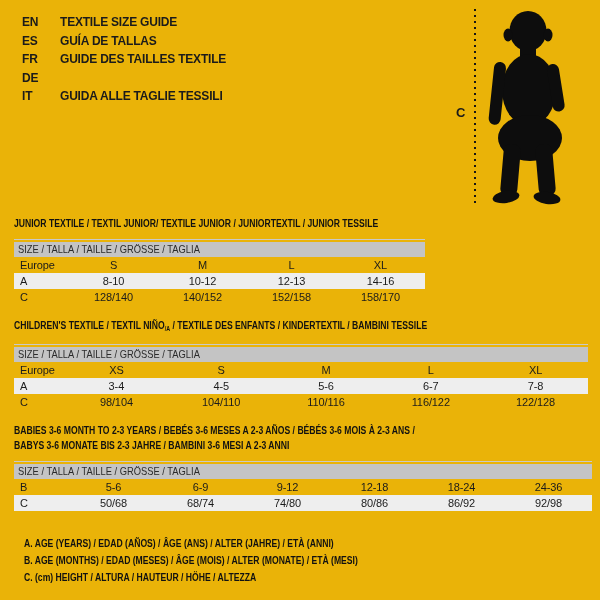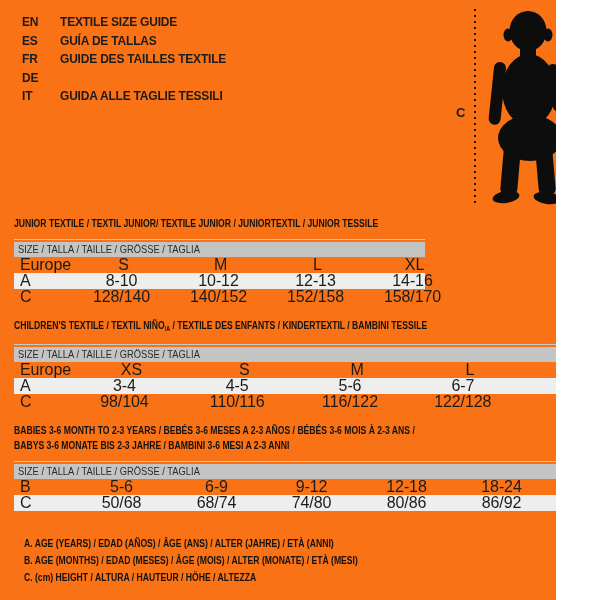--- a/index.html
+++ b/index.html
@@ -1,17 +1,17 @@
 <!DOCTYPE html>
 <html><head>
 <meta charset="utf-8">
 <style>
   html,body{margin:0;padding:0;background:#fff;}
   #sheet{
-    position:relative;width:556px;height:600px;background:#f97316;
+    position:relative;width:600px;height:600px;background:#eab308;
     font-family:"Liberation Sans", sans-serif;color:#1b1b1b;overflow:hidden;
   }
   
   #langs{position:absolute;top:13px;left:22px;}
   .lang-row{display:flex;height:18.6px;line-height:18.6px;font-weight:bold;font-size:12px;letter-spacing:-0.2px;}
   .lang-code{width:38px;flex:0 0 38px;}
   
   #measure-line{
     position:absolute;left:474px;top:9px;width:2px;height:197px;
     background:repeating-linear-gradient(to bottom,#161616 0 2.5px,transparent 2.5px 6px);
@@ -24,21 +24,21 @@
   #sec2{top:318px;width:574px;}
   #sec3{top:423px;width:578px;}
   .sec-title{font-weight:bold;font-size:10.5px;line-height:15px;white-space:nowrap;color:#111;}
   .condensed{transform:scaleX(0.82);transform-origin:0 50%;}
   .title-line{white-space:nowrap;}
   .sub{font-size:0.62em;vertical-align:-0.28em;}
   .table-wrap{margin-top:8px;}
   .topline{height:1px;background:#c9c9c9;margin-bottom:2px;}
   .size-bar{height:15px;line-height:15px;background:#c4c4c4;padding-left:4px;font-size:11px;color:#2a2a2a;white-space:nowrap;}
   .size-bar-text{display:inline-block;transform:scaleX(0.85);transform-origin:0 50%;}
-  .rows .row{display:flex;height:16px;line-height:16px;font-size:16px;letter-spacing:-0.1px;gap:8px;}
+  .rows .row{display:flex;height:16px;line-height:16px;font-size:11px;letter-spacing:-0.1px;}
   .rows .row:nth-child(even){background:#eeeeee;}
   .row-label{padding-left:6px;text-align:left;}
   .cell{text-align:center;}
   #sec1 .row-label{flex:0 0 49px;}  #sec1 .cell{flex:0 0 89px;}
   #sec2 .row-label{flex:0 0 44px;}  #sec2 .cell{flex:0 0 104.8px;}
   #sec3 .row-label{flex:0 0 50px;}  #sec3 .cell{flex:0 0 87px;}
   
   #notes{position:absolute;top:535px;left:24px;}
   .note-line{font-weight:bold;font-size:10.5px;line-height:17px;white-space:nowrap;color:#111;}
 </style>
@@ -141,20 +141,21 @@
             <span class="row-label">A</span>
             <span class="cell">3-4</span>
             <span class="cell">4-5</span>
             <span class="cell">5-6</span>
             <span class="cell">6-7</span>
             <span class="cell">7-8</span>
           </div>
           <div class="row">
             <span class="row-label">C</span>
             <span class="cell">98/104</span>
+            <span class="cell">104/110</span>
             <span class="cell">110/116</span>
             <span class="cell">116/122</span>
             <span class="cell">122/128</span>
           </div>
         </div>
       </div>
     </div>
   <div id="sec3" class="sec">
       <div class="sec-title condensed">
         <div class="title-line"><span>BABIES 3-6 MONTH TO 2-3 YEARS / BEBÉS 3-6 MESES A 2-3 AÑOS / BÉBÉS 3-6 MOIS À 2-3 ANS /</span></div>

